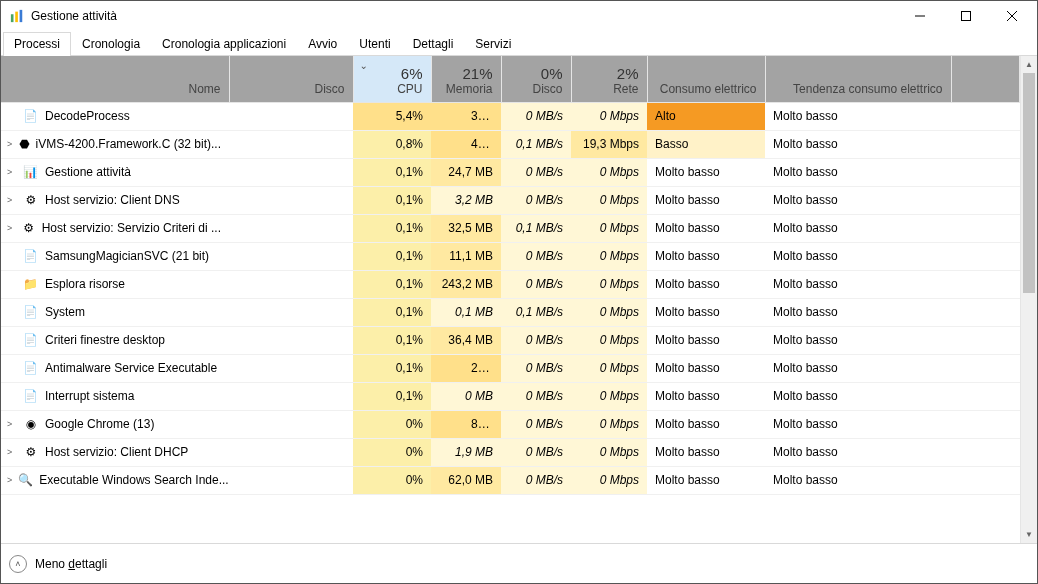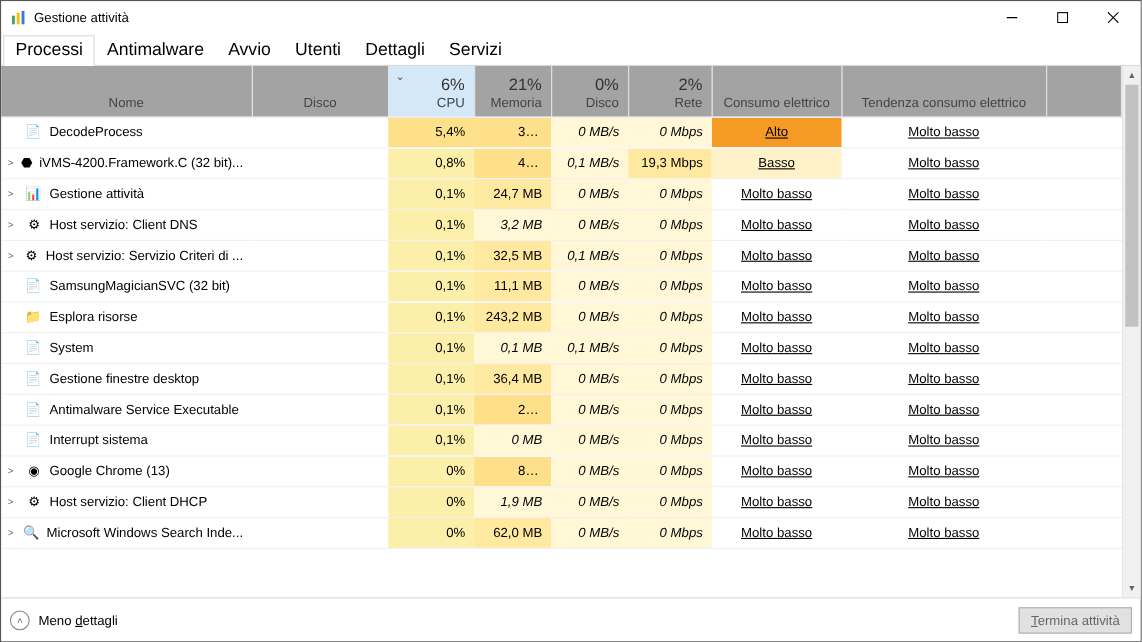--- a/index.html
+++ b/index.html
@@ -7,39 +7,39 @@
 .window { width: 1038px; height: 584px; border: 1px solid #555; background: #fff; display: flex; flex-direction: column; }
 .titlebar { height: 30px; display: flex; align-items: center; padding: 0 2px 0 8px; }
 .titlebar .icon { width: 16px; height: 16px; margin-right: 6px; display:flex; align-items:center; justify-content:center;}
 .titlebar .title { flex: 1; font-size: 12px; }
 .titlebar .controls { display: flex; }
 .titlebar .controls .btn { width: 46px; height: 30px; display: flex; align-items: center; justify-content: center; }
 .menubar { height: 22px; display: flex; align-items: center; padding: 0 6px; gap: 2px; }
 .menubar .item { padding: 2px 6px; font-size: 12px; }
 .menubar .item span.u { text-decoration: underline; }
 .tabs { border-bottom: 1px solid #d9d9d9; display: flex; padding: 0 2px; }
-.tabs .tab { padding: 4px 10px 5px 10px; font-size: 16px; border: 1px solid transparent; border-bottom: none; cursor: default; position: relative; top: 1px; }
+.tabs .tab { padding: 4px 10px 5px 10px; font-size: 12px; border: 1px solid transparent; border-bottom: none; cursor: default; position: relative; top: 1px; }
 .tabs .tab.active { border-color: #d9d9d9; background: #fff; border-radius: 0; }
 .content { flex: 1; display: flex; position: relative; overflow: hidden; }
 .content-inner { flex: 1; overflow: hidden; display:flex; flex-direction:column;}
 .table-wrap { flex:1; overflow:hidden; position:relative;}
 table { border-collapse: collapse; width: 100%; table-layout: fixed; }
 thead th { font-weight: 400; border-right: 1px solid #e5e5e5; border-bottom: 1px solid #e5e5e5; height: 46px; vertical-align: bottom; padding: 4px 8px 6px 8px; font-size: 12px; color: #444; text-align: right; background:#a3a3a3;}
-thead th.left { text-align: center; }
+thead th.left { text-align: right; }
 thead th .pct { font-size: 15px; color: #333; display:block;}
 thead th.sorted { background: #d5e8f8; position:relative;}
 thead th.sorted .chev { position:absolute; left:6px; top:4px; color:#555; font-size:10px;}
 tbody tr { height: 28px; }
 tbody td { border-bottom: 1px solid #f0f0f0; padding: 0 8px; font-size: 12px; white-space: nowrap; overflow: hidden; text-overflow: ellipsis; }
 tbody td.name { padding-left: 6px; }
 tbody td.name .row-inner { display:flex; align-items:center; gap:6px;}
 tbody td.name .expander { width:10px; display:inline-block; color:#666; font-size:9px;}
 tbody td.name .picon { width:16px; height:16px; display:inline-flex; align-items:center; justify-content:center;}
 tbody td.num { text-align: right; }
-tbody td.pc { text-align:center; padding-left:8px;text-decoration:underline;}
+tbody td.pc { text-align:left; padding-left:8px;}
 .heat-cpuSort { background:#fcefa9;}
 .heat-light { background:#fff7d6;font-style:italic;}
 .heat-mid { background:#ffe9a1;}
 .heat-darker { background:#ffe08a;padding-left:40px;}
 .heat-alt { background:#fff2c8;margin-left:12px;}
 .pc-alto { background:#f59a23; color:#000;}
 .scrollbar { width: 17px; background: #f0f0f0; border-left:1px solid #e5e5e5; position:relative;}
 .scrollbar .up, .scrollbar .down { height:17px; display:flex; align-items:center; justify-content:center; color:#666; font-size:8px;}
 .scrollbar .thumb { position:absolute; left:2px; right:2px; top:17px; height:220px; background:#c2c2c2;}
 .footer { height: 40px; border-top: 1px solid #d9d9d9; display: flex; align-items: center; padding: 0 8px; }
@@ -78,21 +78,22 @@
             <line x1="0" y1="0" x2="10" y2="10" stroke="#000"></line>
             <line x1="10" y1="0" x2="0" y2="10" stroke="#000"></line>
           </svg>
         </div>
     </div>
   </div>
 
 
   <div class="tabs">
     <div class="tab active">Processi</div>
-    <div class="tab">Antimalware</div>
+    <div class="tab">Cronologia</div>
+    <div class="tab">Cronologia applicazioni</div>
     <div class="tab">Avvio</div>
     <div class="tab">Utenti</div>
     <div class="tab">Dettagli</div>
     <div class="tab">Servizi</div>
   </div>
 
   <div class="content">
     <div class="content-inner">
     <div class="table-wrap">
     <table>
@@ -204,21 +205,21 @@
                 <td class="num heat-light">0 Mbps</td>
                 <td class="pc ">Molto basso</td>
                 <td class="pc">Molto basso</td>
                 <td></td>
               </tr>
               <tr>
                 <td class="name">
                   <div class="row-inner">
                     <span class="expander"></span>
                     <span class="picon">📄</span>
-                    <span>SamsungMagicianSVC (32 bit)</span>
+                    <span>SamsungMagicianSVC (21 bit)</span>
                   </div>
                 </td>
                 <td></td>
                 <td class="num heat-cpuSort">0,1%</td>
                 <td class="num heat-mid">11,1 MB</td>
                 <td class="num heat-light">0 MB/s</td>
                 <td class="num heat-light">0 Mbps</td>
                 <td class="pc ">Molto basso</td>
                 <td class="pc">Molto basso</td>
                 <td></td>
@@ -255,21 +256,21 @@
                 <td class="num heat-light">0 Mbps</td>
                 <td class="pc ">Molto basso</td>
                 <td class="pc">Molto basso</td>
                 <td></td>
               </tr>
               <tr>
                 <td class="name">
                   <div class="row-inner">
                     <span class="expander"></span>
                     <span class="picon">📄</span>
-                    <span>Gestione finestre desktop</span>
+                    <span>Criteri finestre desktop</span>
                   </div>
                 </td>
                 <td></td>
                 <td class="num heat-cpuSort">0,1%</td>
                 <td class="num heat-mid">36,4 MB</td>
                 <td class="num heat-light">0 MB/s</td>
                 <td class="num heat-light">0 Mbps</td>
                 <td class="pc ">Molto basso</td>
                 <td class="pc">Molto basso</td>
                 <td></td>
@@ -340,21 +341,21 @@
                 <td class="num heat-light">0 Mbps</td>
                 <td class="pc ">Molto basso</td>
                 <td class="pc">Molto basso</td>
                 <td></td>
               </tr>
               <tr>
                 <td class="name">
                   <div class="row-inner">
                     <span class="expander">&gt;</span>
                     <span class="picon">🔍</span>
-                    <span>Microsoft Windows Search Inde...</span>
+                    <span>Executable Windows Search Inde...</span>
                   </div>
                 </td>
                 <td></td>
                 <td class="num heat-cpuSort">0%</td>
                 <td class="num heat-mid">62,0 MB</td>
                 <td class="num heat-light">0 MB/s</td>
                 <td class="num heat-light">0 Mbps</td>
                 <td class="pc ">Molto basso</td>
                 <td class="pc">Molto basso</td>
                 <td></td>
@@ -368,16 +369,15 @@
       <div class="thumb"></div>
       <div class="down" style="position:absolute;bottom:0;left:0;right:0;">▼</div>
     </div>
   </div>
 
   <div class="footer">
     <div class="fewer">
       <span class="circle">˄</span>
       <span><span>Meno </span><span class="u" style="text-decoration:underline;">d</span><span>ettagli</span></span>
     </div>
-    <div class="end-btn"><span class="u" style="text-decoration:underline;">T</span><span>ermina attività</span></div>
   </div>
 
 </div>
 
 </body></html>

